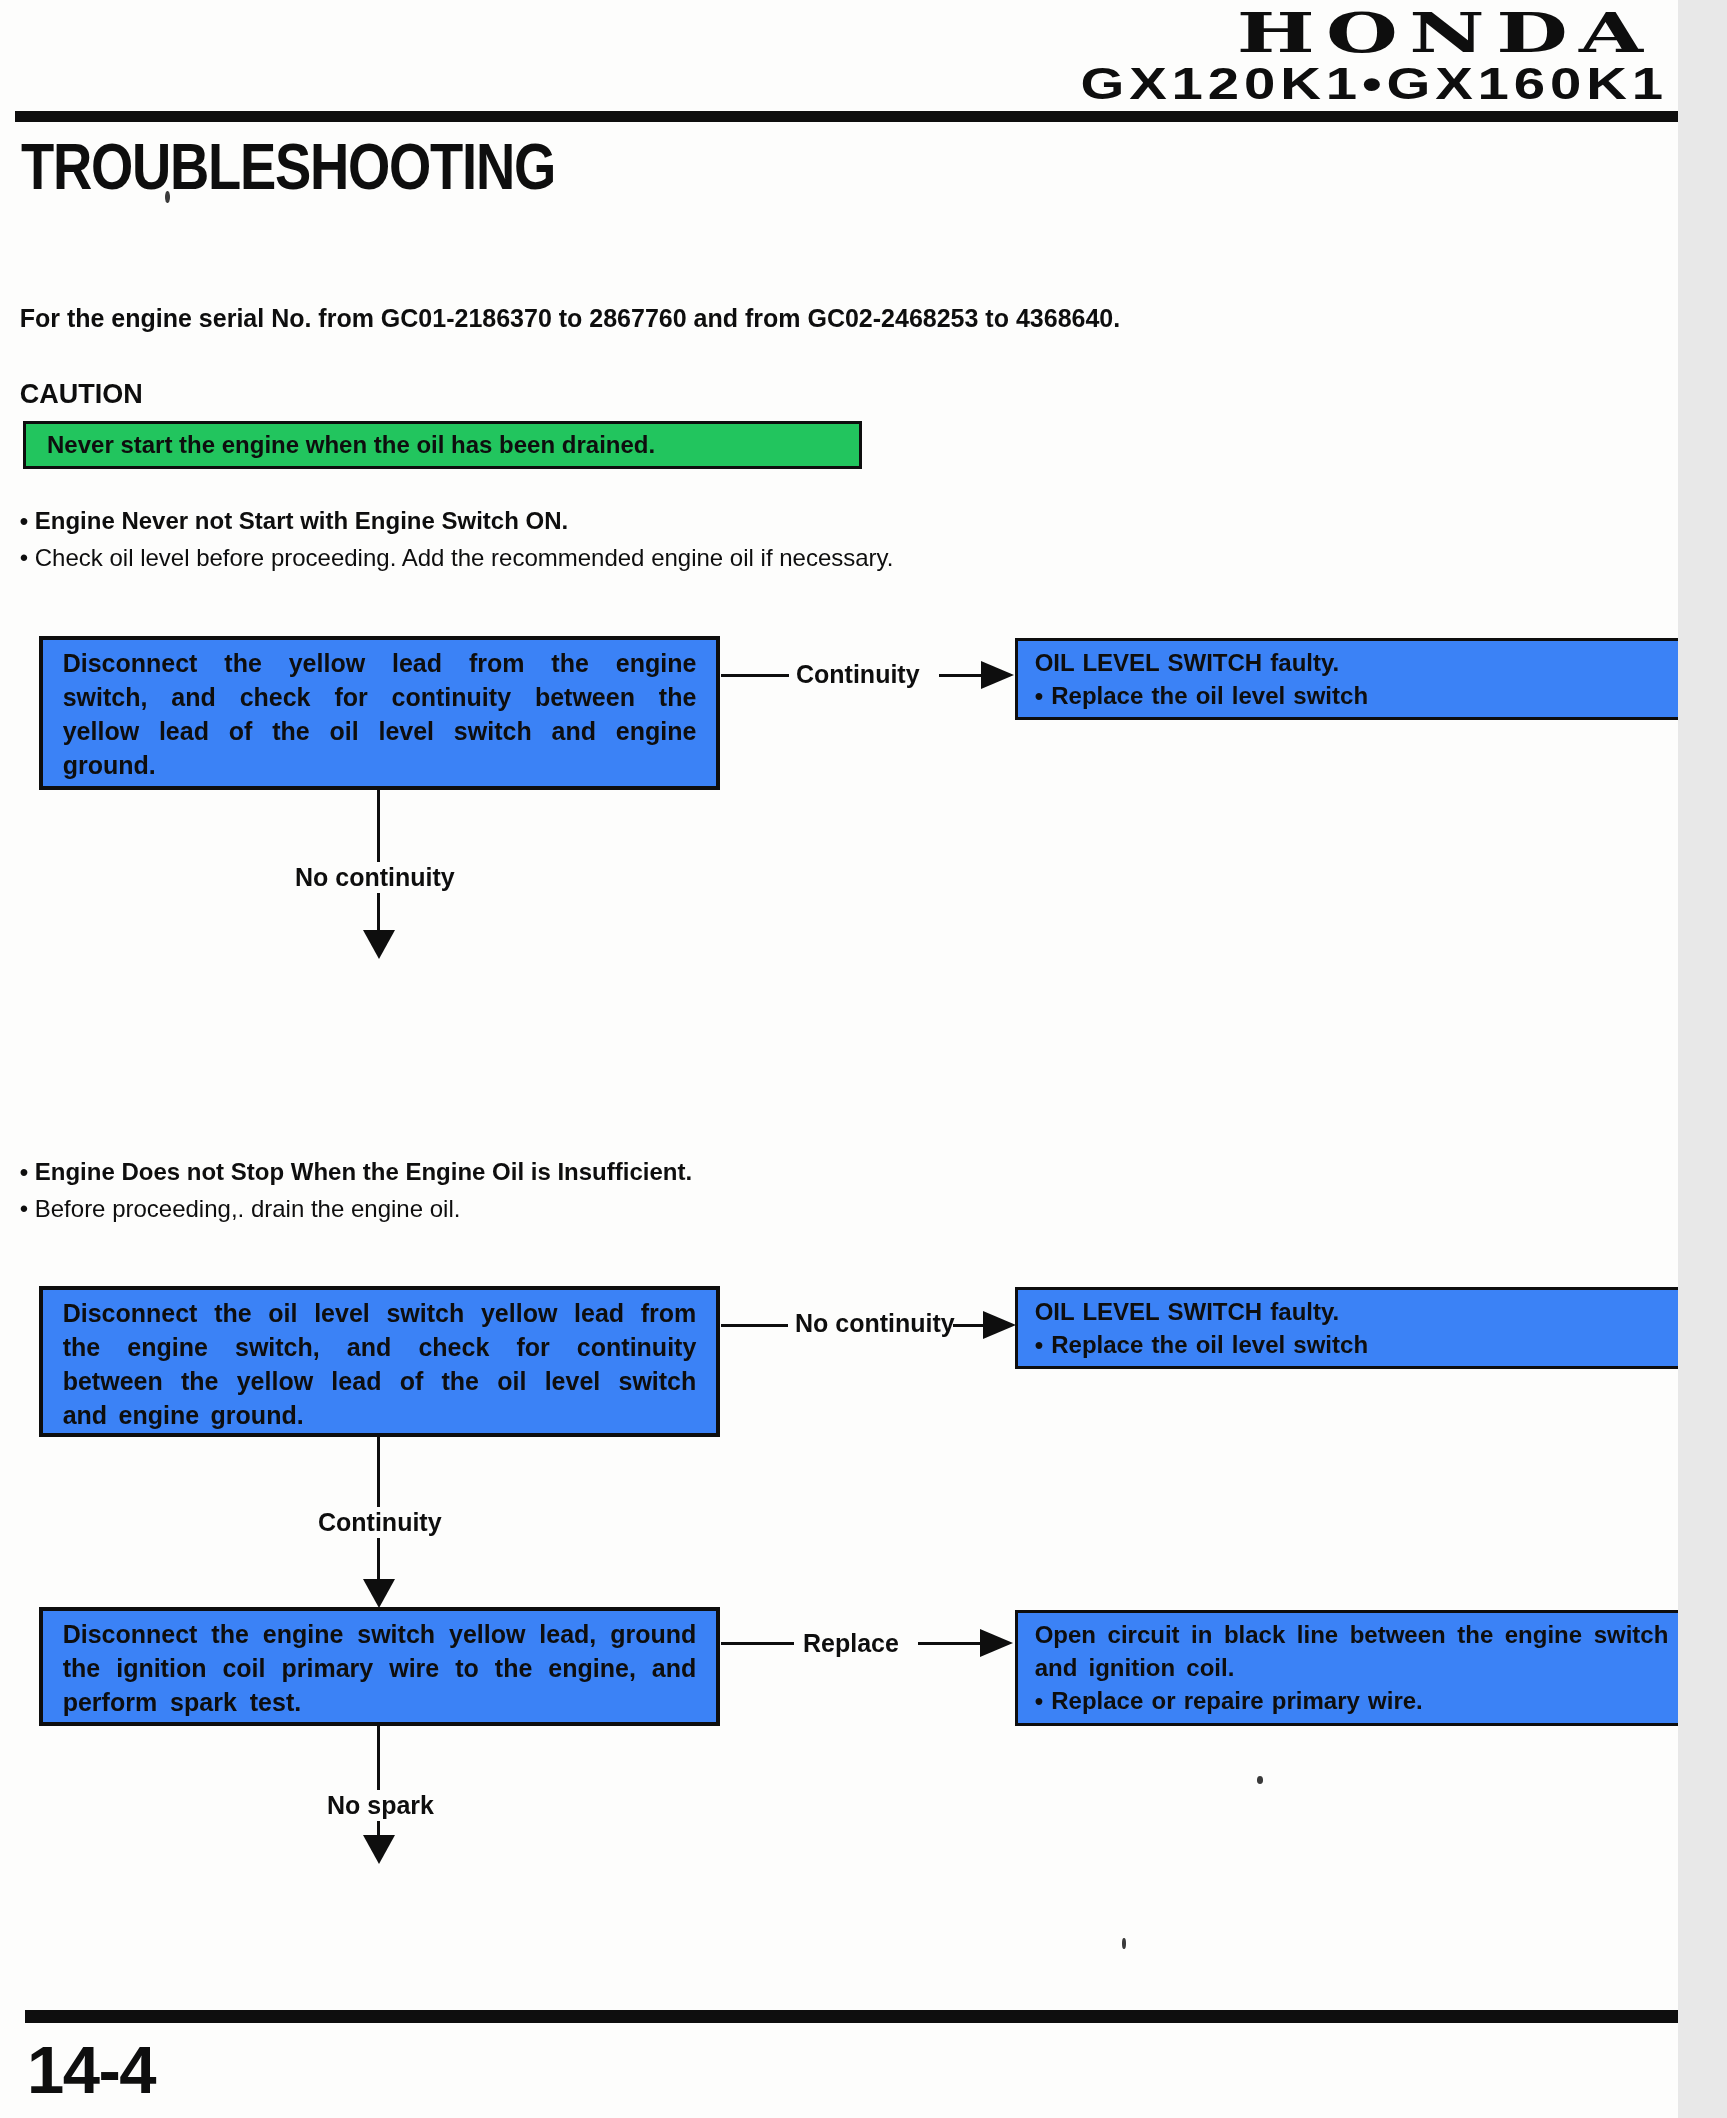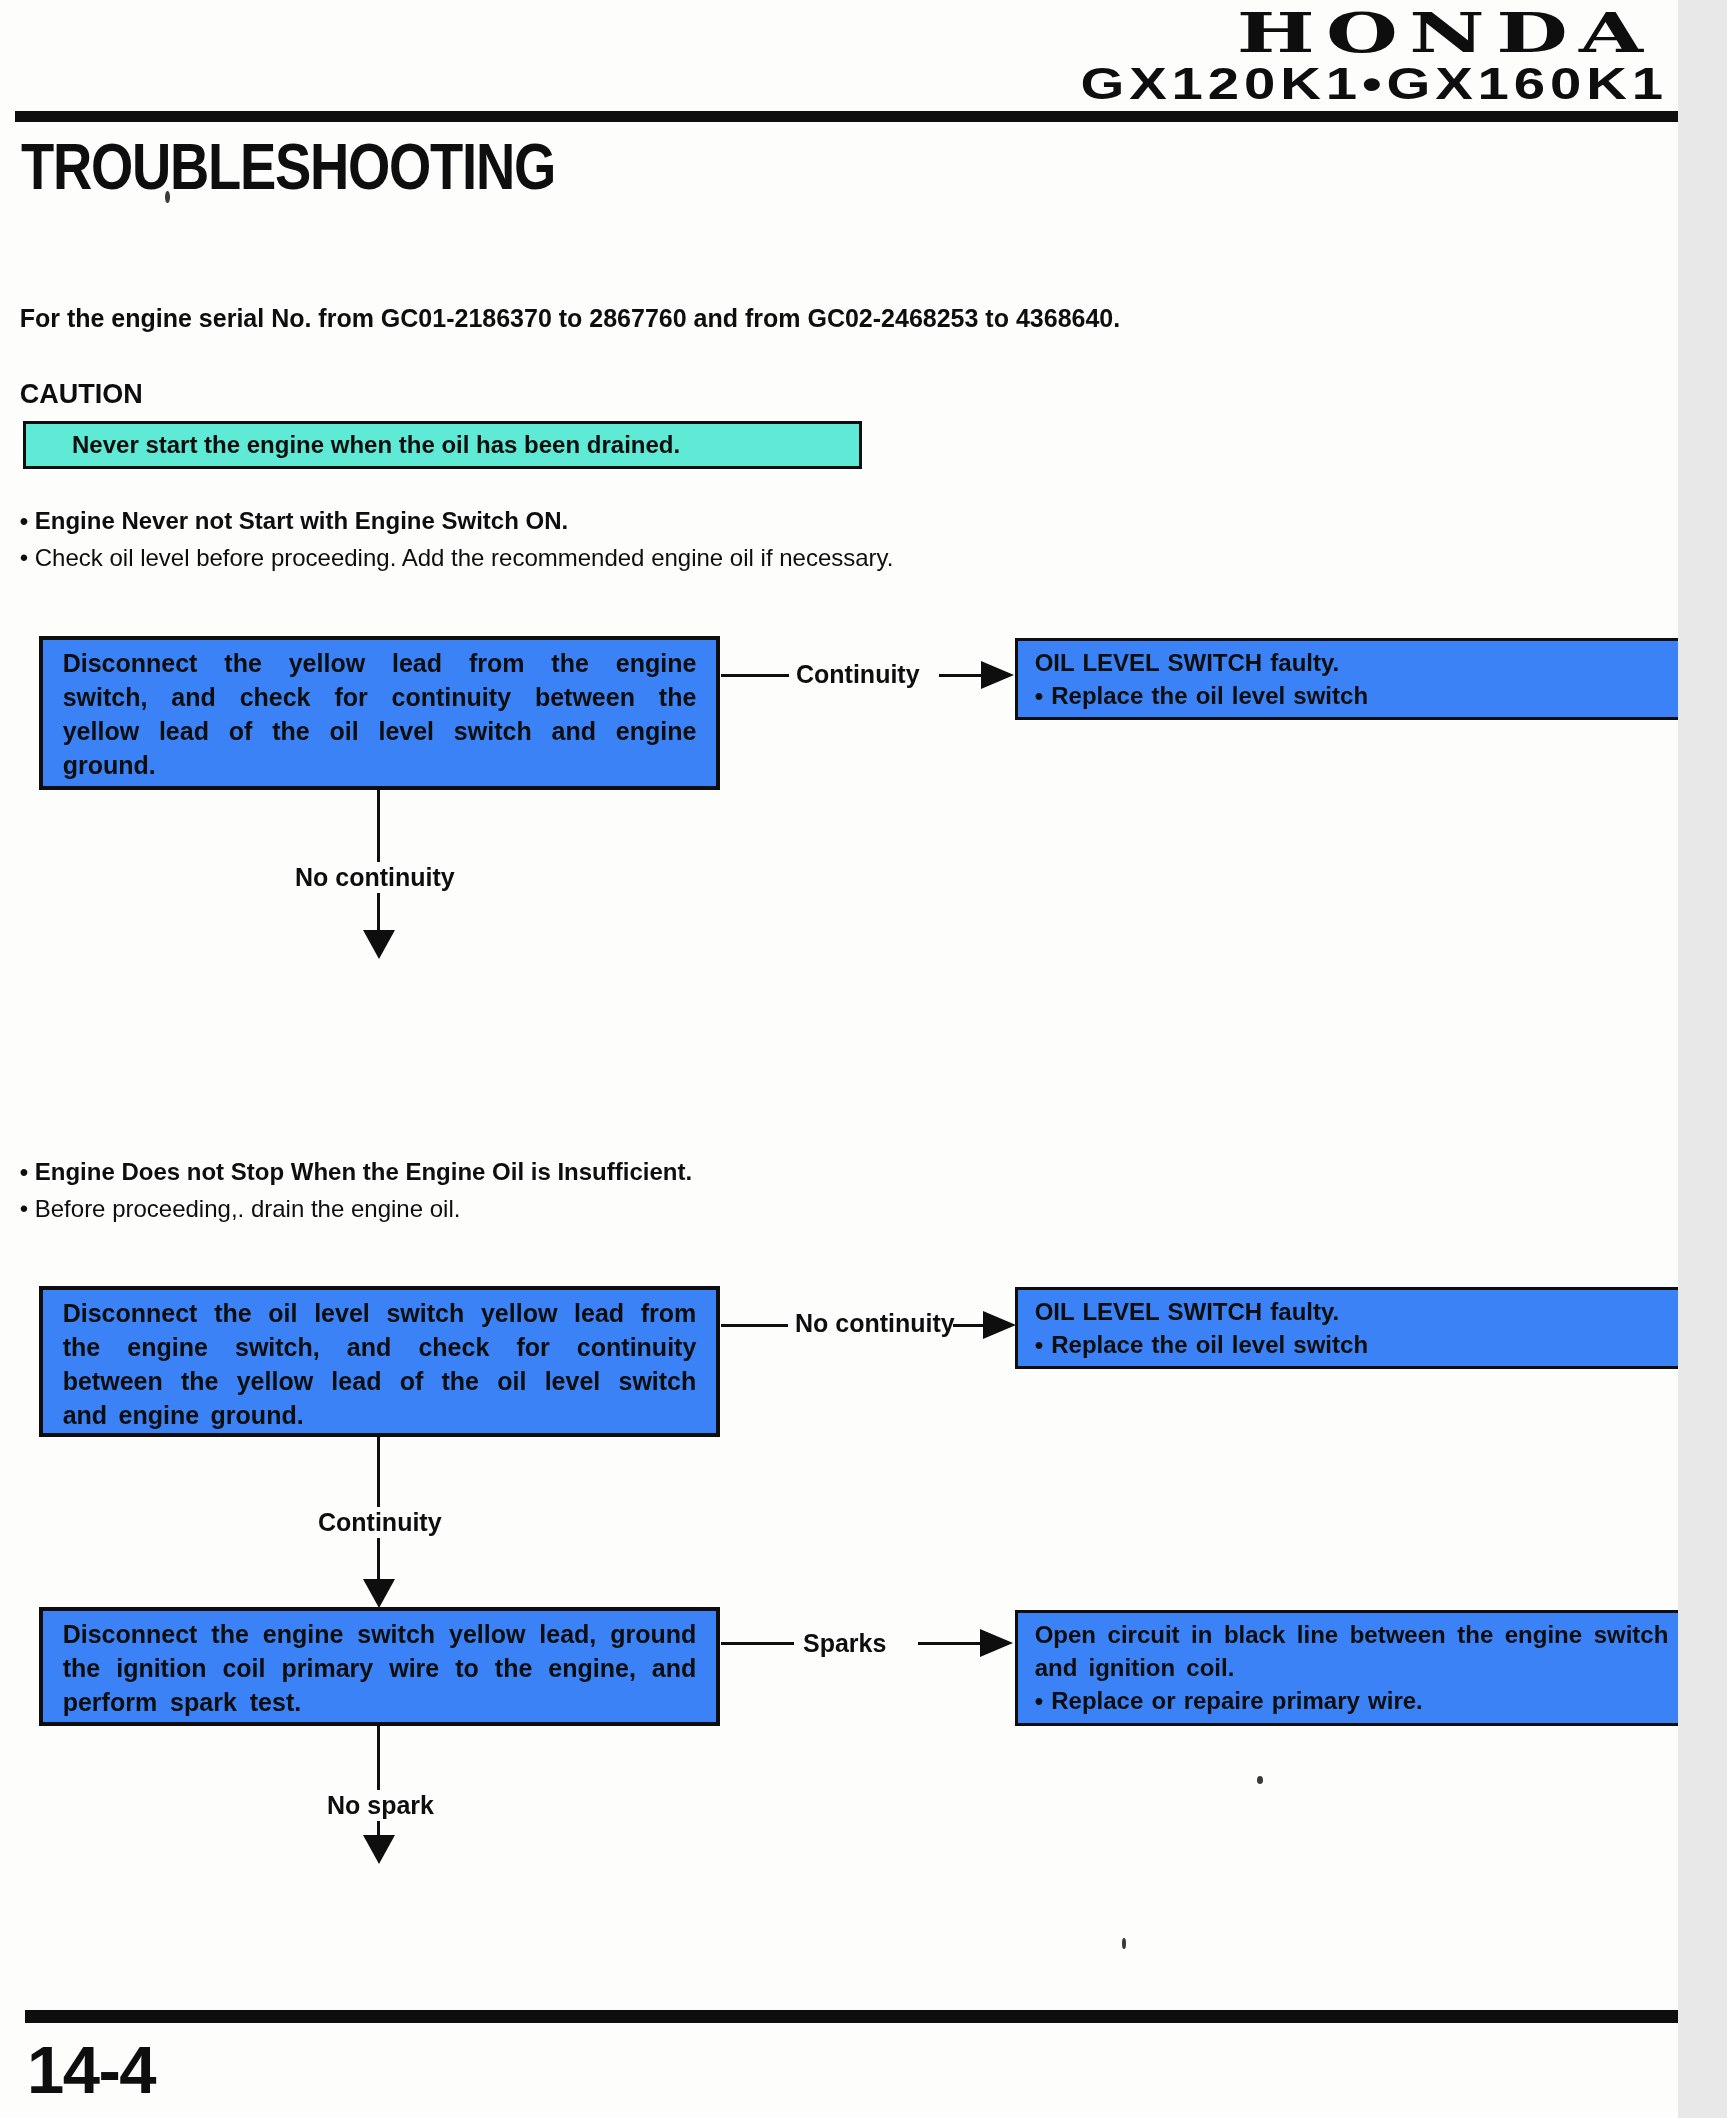--- a/index.html
+++ b/index.html
@@ -58,22 +58,21 @@
     white-space:nowrap;
   }
   .caution-heading{
     left:19.7px; top:379px;
     font-size:27px; font-weight:bold;
   }
   .caution-box{
     left:23px; top:421px; width:839px; height:48px;
     border:3.8px solid #0e0e0e; box-sizing:border-box;
     display:flex; align-items:center;
-    background:#5eead4;
-    padding-left:25px;
+    background:#22c55e;
   }
   .caution-box .msg{
     font-size:24px; font-weight:bold; padding-left:21px; white-space:nowrap;
   }
 
   .bullet{font-size:24px; white-space:nowrap;}
   .bullet.bold{font-weight:bold;}
 
   
   .fc-box{
@@ -182,21 +181,21 @@
 
   <div class="vline" style="left:377px; top:1437px; height:145px;"></div>
   <div class="branch-label" style="left:312px; top:1507px;">Continuity</div>
   <div class="arrow-down" style="left:363px; top:1579px;"></div>
 
   <div class="fc-box" style="left:39px; top:1607px; width:681px; height:119px;">
     <div class="step-text" style="word-spacing:6px;">Disconnect the engine switch yellow lead, ground the ignition coil primary wire to the engine, and perform spark test.</div>
   </div>
 
   <div class="hline" style="left:721px; top:1642px; width:73px;"></div>
-  <div class="branch-label" style="left:797px; top:1628px;">Sparks</div>
+  <div class="branch-label" style="left:797px; top:1628px;">Replace</div>
   <div class="hline" style="left:918px; top:1642px; width:65px;"></div>
   <div class="arrow-right" style="left:980px; top:1629px;"></div>
 
   <div class="fc-box result-box" style="left:1015px; top:1610px; width:673px; height:116px;">
     <div class="result-title" style="text-align:justify; word-spacing:4.5px;">Open circuit in black line between the engine switch and ignition coil.</div>
     <div class="result-action">• Replace or repaire primary wire.</div>
   </div>
 
   <div class="vline" style="left:377px; top:1726px; height:114px;"></div>
   <div class="branch-label" style="left:321px; top:1790px;">No spark</div>

